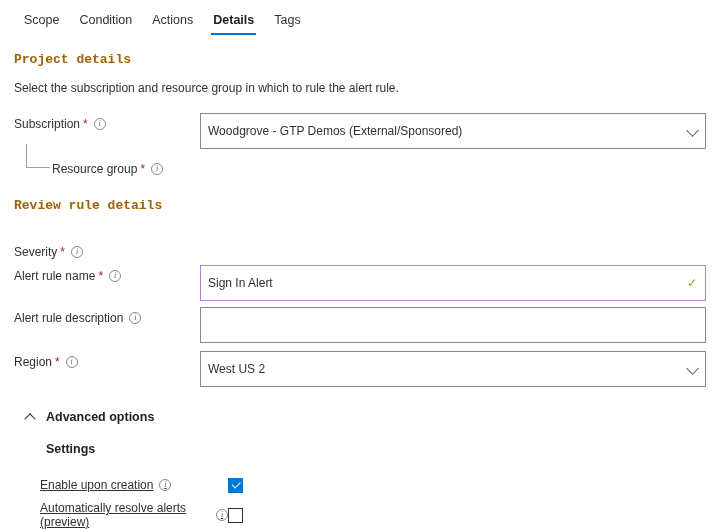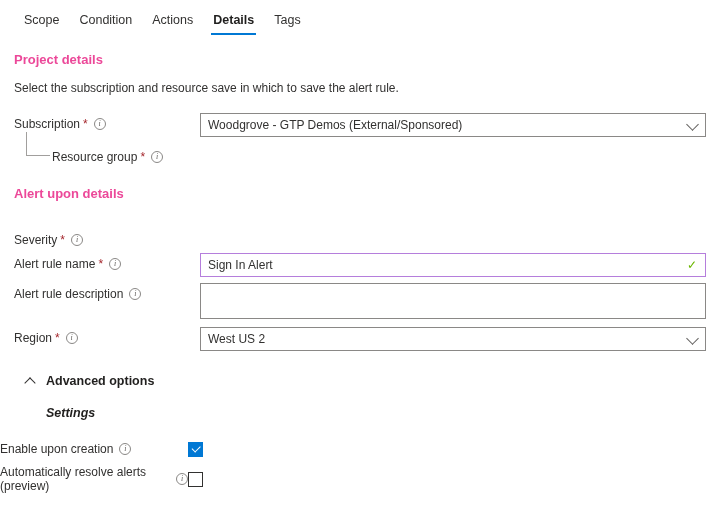--- a/index.html
+++ b/index.html
@@ -35,22 +35,23 @@
     position: absolute;
     left: 8px; right: 8px; bottom: 2px;
     height: 2px;
     background: #0078d4;
   }
 
   
   .section-title {
     font-size: 13px;
     font-weight: bold;
-    color: #ec4899;
+    color: #a16207;
     padding: 0 0 0 14px;
+    font-family: Liberation Mono, monospace;
   }
   .section-sub {
     font-size: 12px;
     color: #323130;
     padding: 0 0 0 14px;
   }
 
   
   .row {
     display: flex;
@@ -99,21 +100,21 @@
     border-left: 1px solid #a19f9d;
     border-bottom: 1px solid #a19f9d;
     pointer-events: none;
   }
 
   .field-cell { flex: 1 1 auto; padding-right: 14px; }
 
   .control {
     position: relative;
     width: 100%;
-    height: 24px;
+    height: 36px;
     border: 1px solid #8a8886;
     background: #fff;
     display: flex;
     align-items: center;
     padding: 0 26px 0 7px;
     font-size: 12px;
     color: #323130;
     cursor: pointer;
     white-space: nowrap;
     overflow: hidden;
@@ -177,27 +178,28 @@
     transform: rotate(45deg);
     margin-right: 12px;
     margin-top: 3px;
   }
   .adv-txt { font-size: 12.5px; font-weight: bold; color: #201f1e; }
   .settings-title {
     font-size: 12.5px;
     font-weight: bold;
     color: #201f1e;
     padding-left: 46px;
-    font-style: italic;
   }
 
   .cb-row {
     display: flex;
     align-items: center;
+    padding-left: 40px;
     height: 30px;
+    text-decoration: underline;
   }
   .cb-label {
     display: flex;
     align-items: center;
     width: 188px;
     flex: 0 0 188px;
     font-size: 12px;
     color: #323130;
   }
   .cbox {
@@ -229,21 +231,21 @@
   <div class="tab"><span>Scope</span></div>
   <div class="tab"><span>Condition</span></div>
   <div class="tab"><span>Actions</span></div>
   <div class="tab active"><span>Details</span></div>
   <div class="tab"><span>Tags</span></div>
 </div>
 
 <div style="height:14px"></div>
 <div class="section-title">Project details</div>
 <div style="height:14px"></div>
-<div class="section-sub">Select the subscription and resource save in which to save the alert rule.</div>
+<div class="section-sub">Select the subscription and resource group in which to rule the alert rule.</div>
 
 <div style="height:18px"></div>
 
 <div class="row">
   <div class="label-cell">
     <span class="label-txt">Subscription</span>
     <span class="req">*</span>
     <span class="info-icon">i</span>
   </div>
   <div class="field-cell">
@@ -259,21 +261,21 @@
 <div class="row">
   <div class="label-cell indent">
     <span class="tree"></span>
     <span class="label-txt">Resource group</span>
     <span class="req">*</span>
     <span class="info-icon">i</span>
   </div>
 </div>
 
 <div style="height:22px"></div>
-<div class="section-title">Alert upon details</div>
+<div class="section-title">Review rule details</div>
 
 <div style="height:28px"></div>
 
 <div class="row">
   <div class="label-cell">
     <span class="label-txt">Severity</span>
     <span class="req">*</span>
     <span class="info-icon">i</span>
   </div>
 </div>

